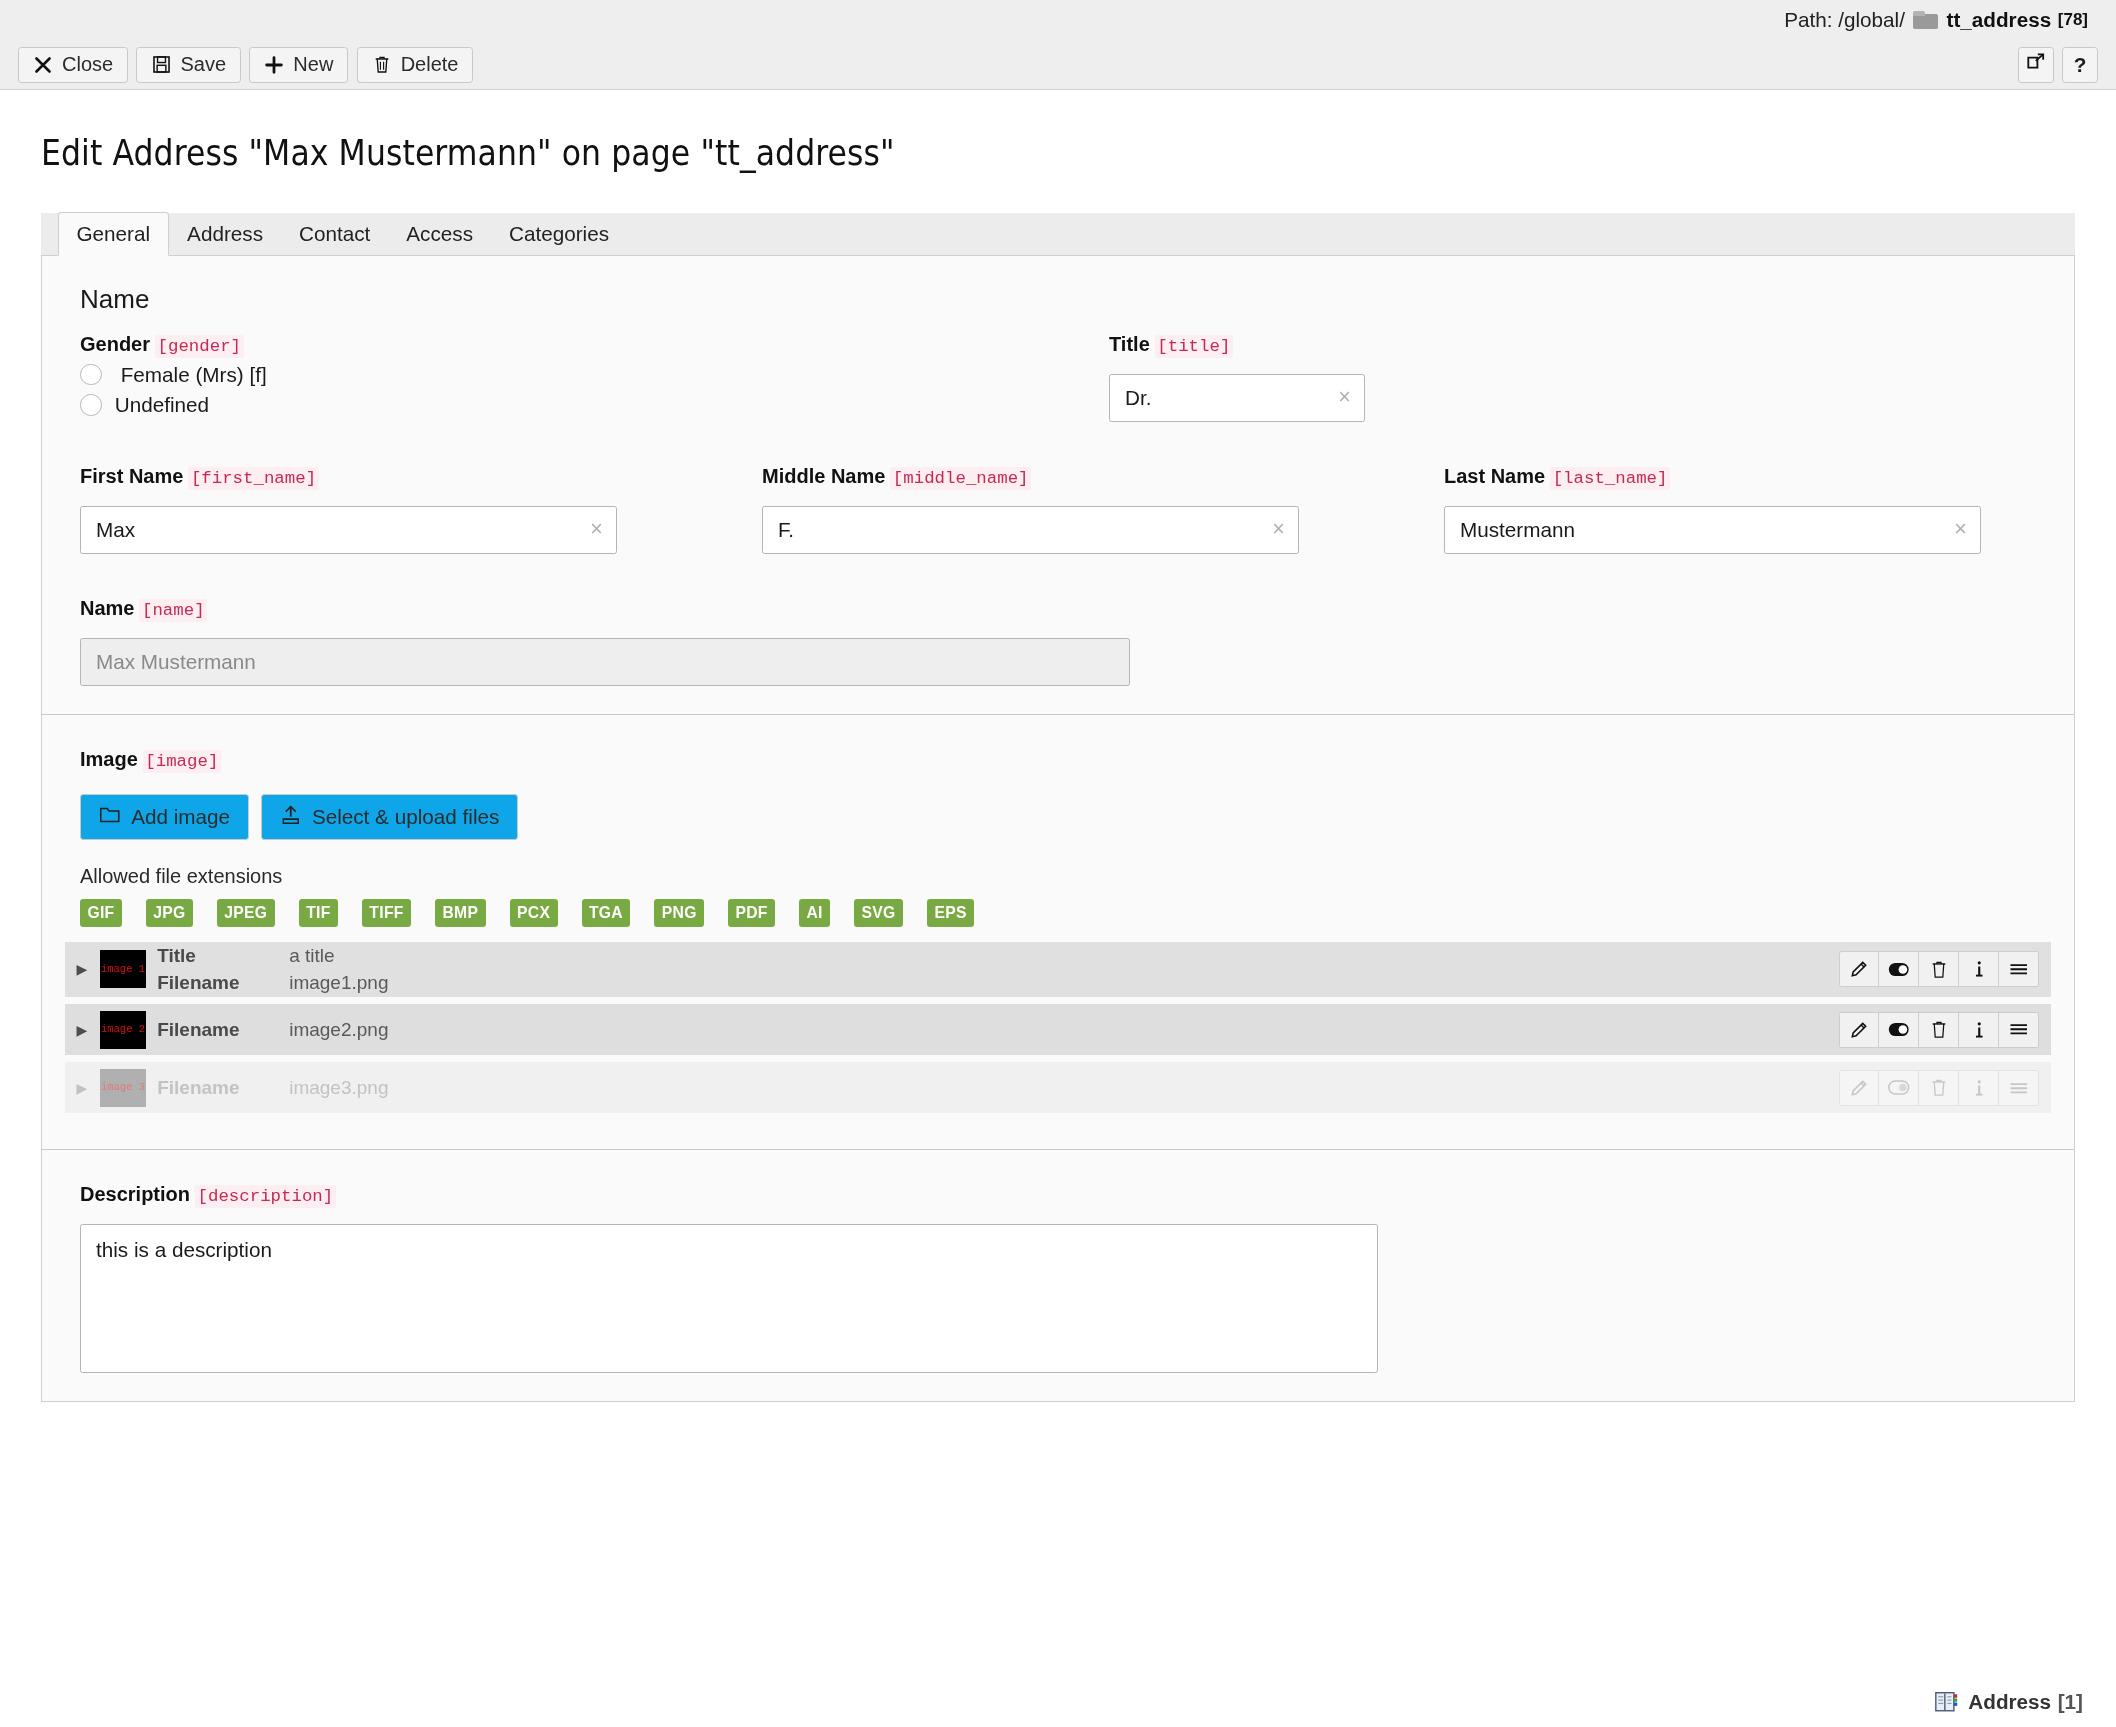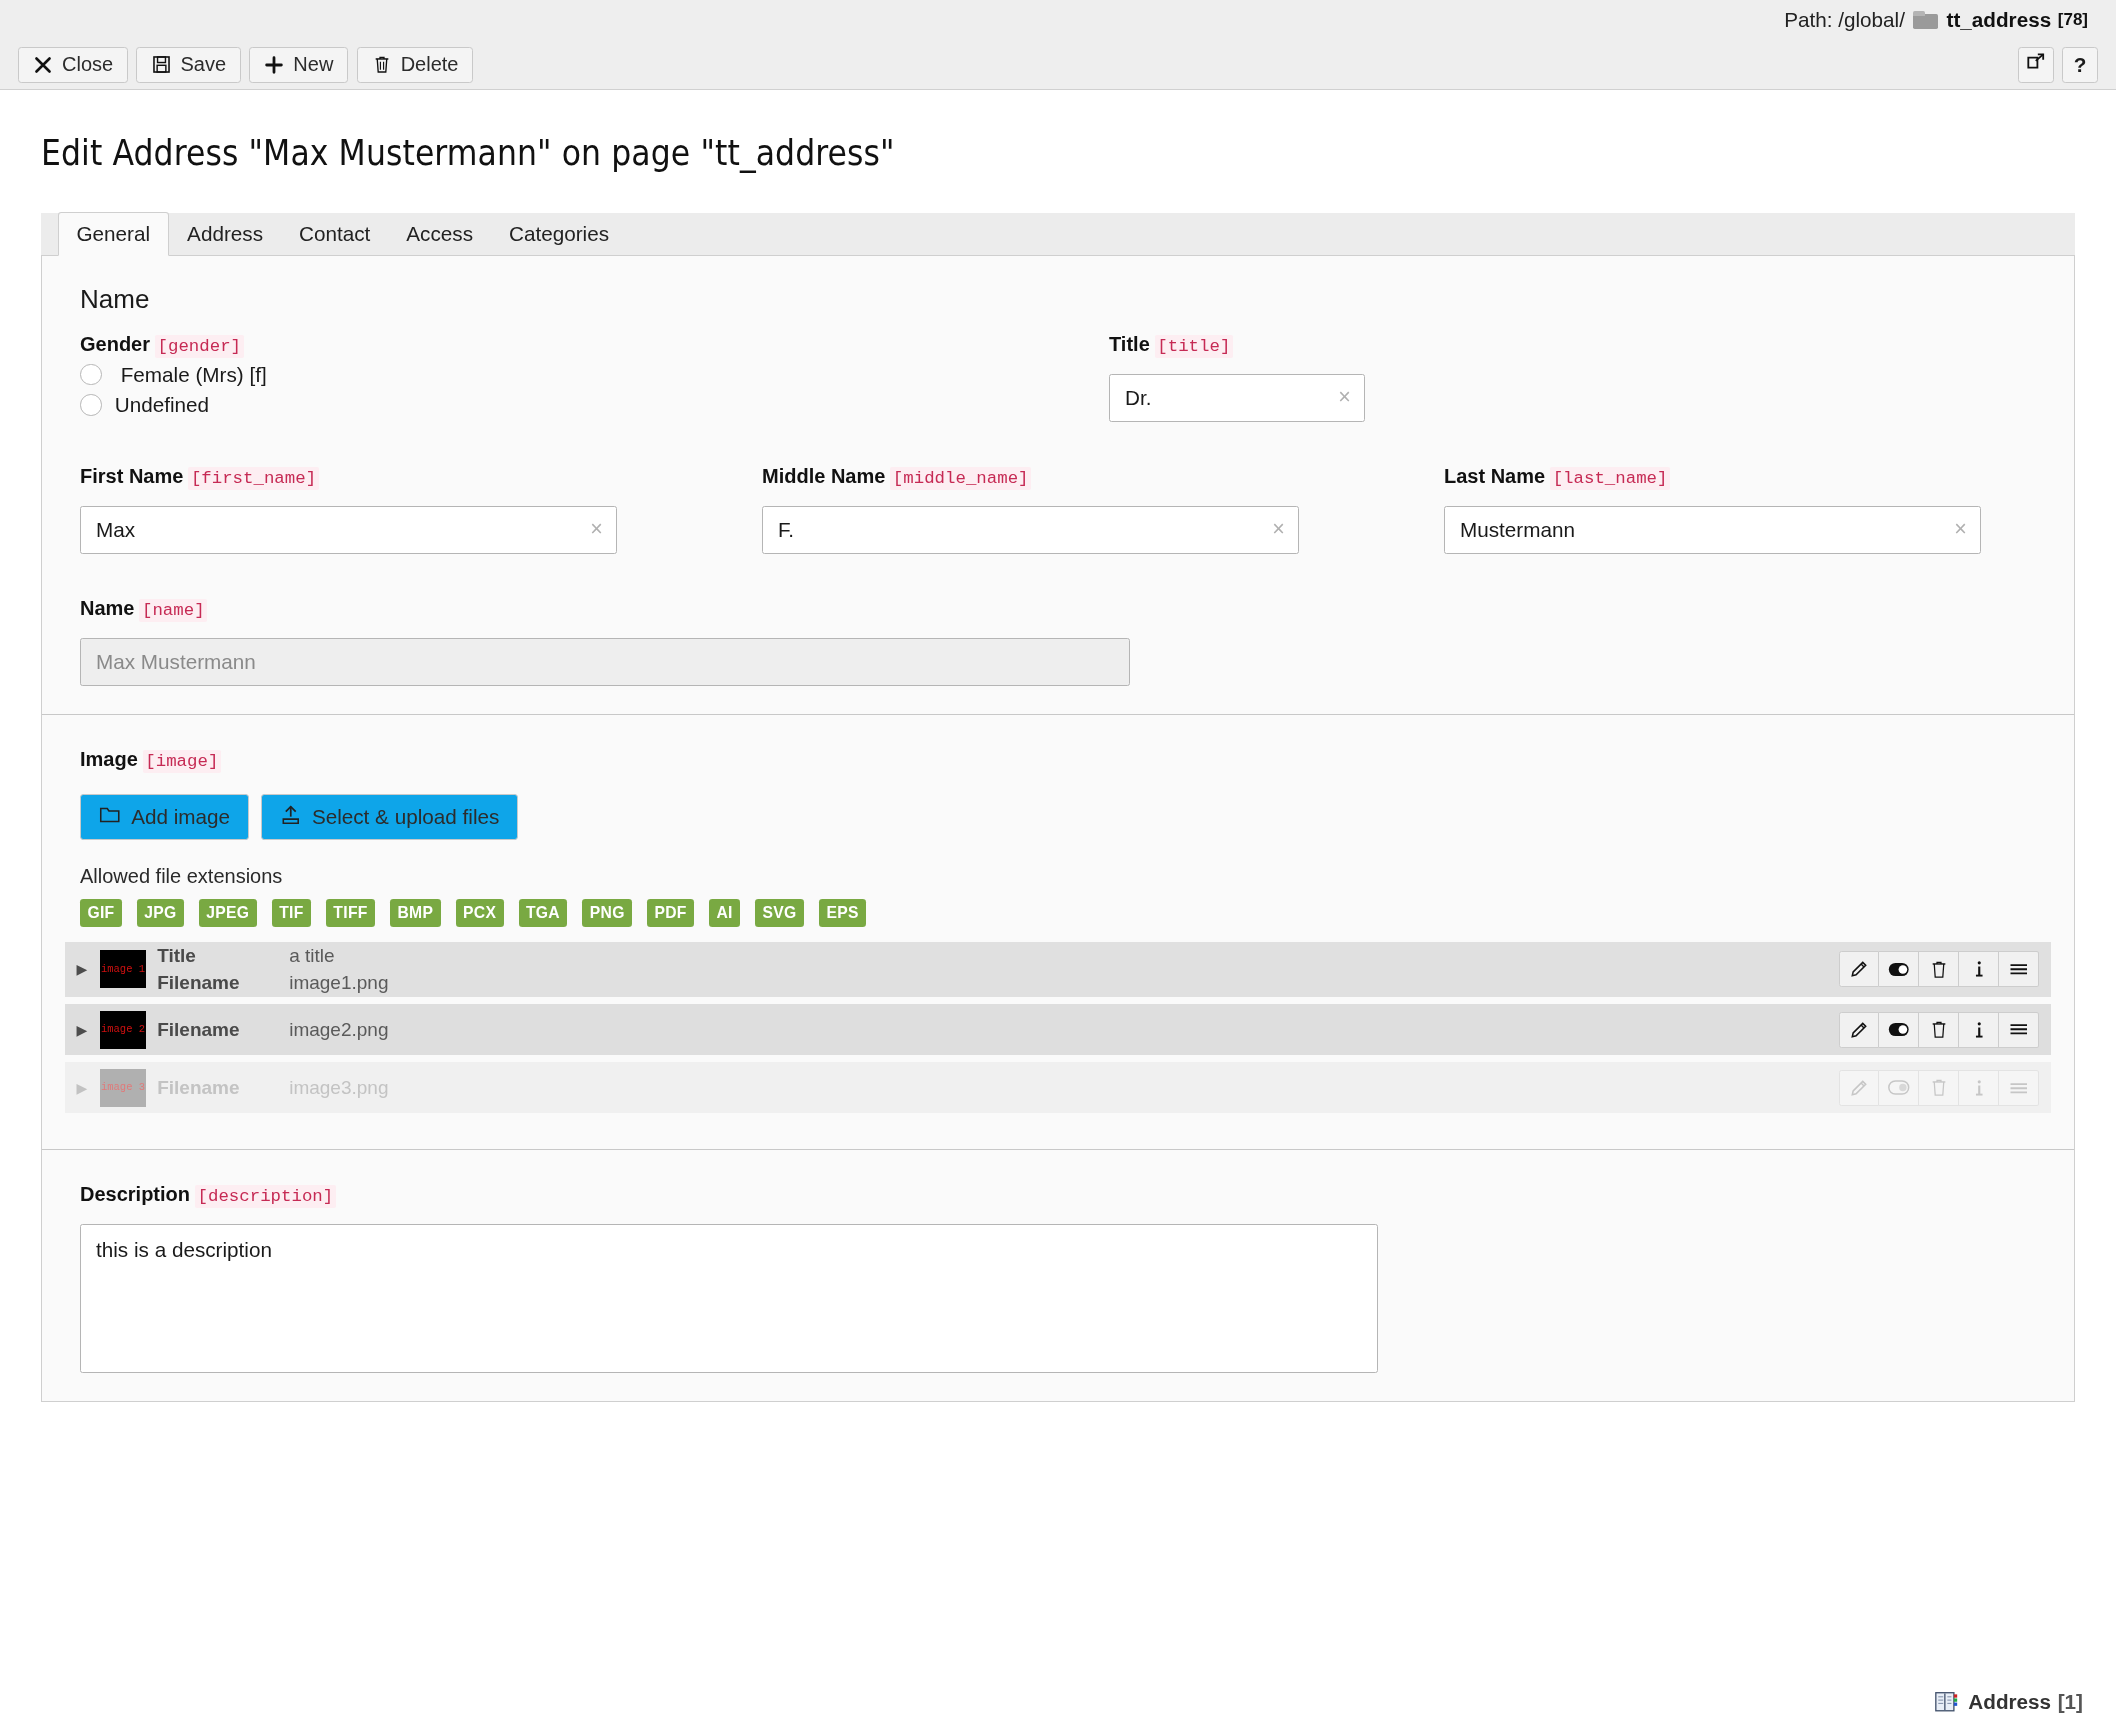--- a/index.html
+++ b/index.html
@@ -127,21 +127,21 @@
 
   
   .btn {
     height:46px; background:#0ea5e9; border:0.8px solid #c9c9c9; border-radius:3.3px;
     display:inline-flex; align-items:center; gap:10.7px; padding:0 18px;
     font-size:20.7px; color:#2c2c2c; cursor:pointer; margin-right:11.6px;
   }
 
   
   .allowed { font-size:20px; color:#2a2a2a; margin-top: 25px; }
-  .badges { display:flex; gap:15px; margin-top:10.7px; flex-wrap:wrap; }
+  .badges { display:flex; gap:24px; margin-top:10.7px; flex-wrap:wrap; }
   .badge {
     background:#79a942; color:#fff; font-weight:bold; font-size:15.7px;
     padding: 5px 7.4px; border-radius:3.3px; letter-spacing:0.3px;
   }
 
   
   .imgrows { margin-top: 15px; }
   .imgrow {
     display:flex; align-items:center; background:#e0e0e0;
     height: 51px; margin-bottom: 7.4px; padding-left: 11.6px; padding-right:11.6px;

